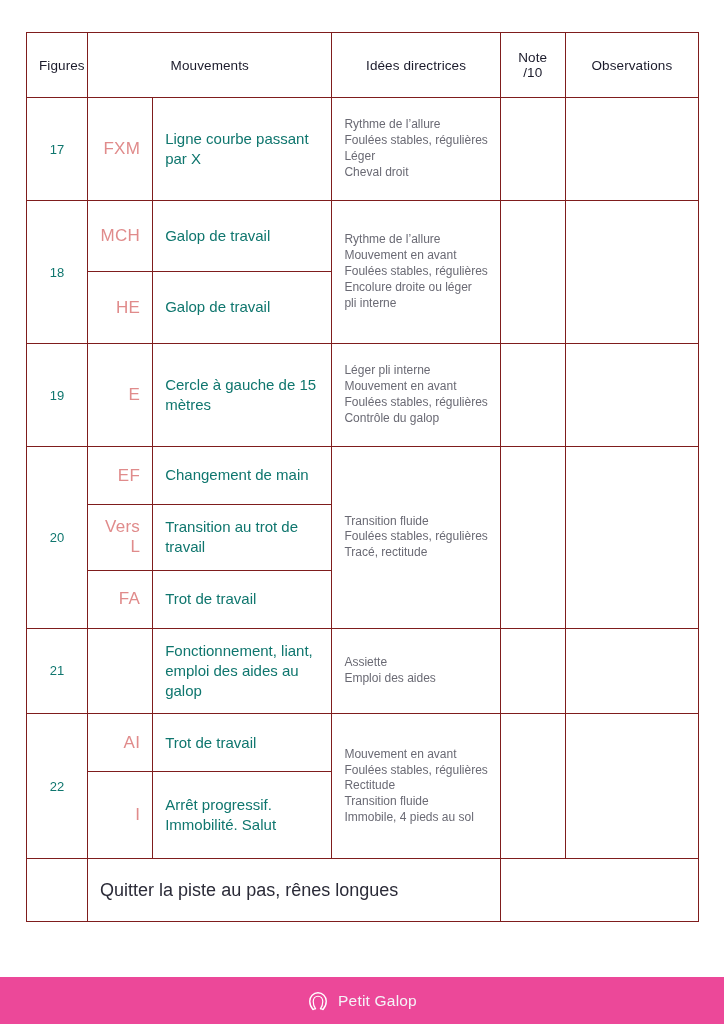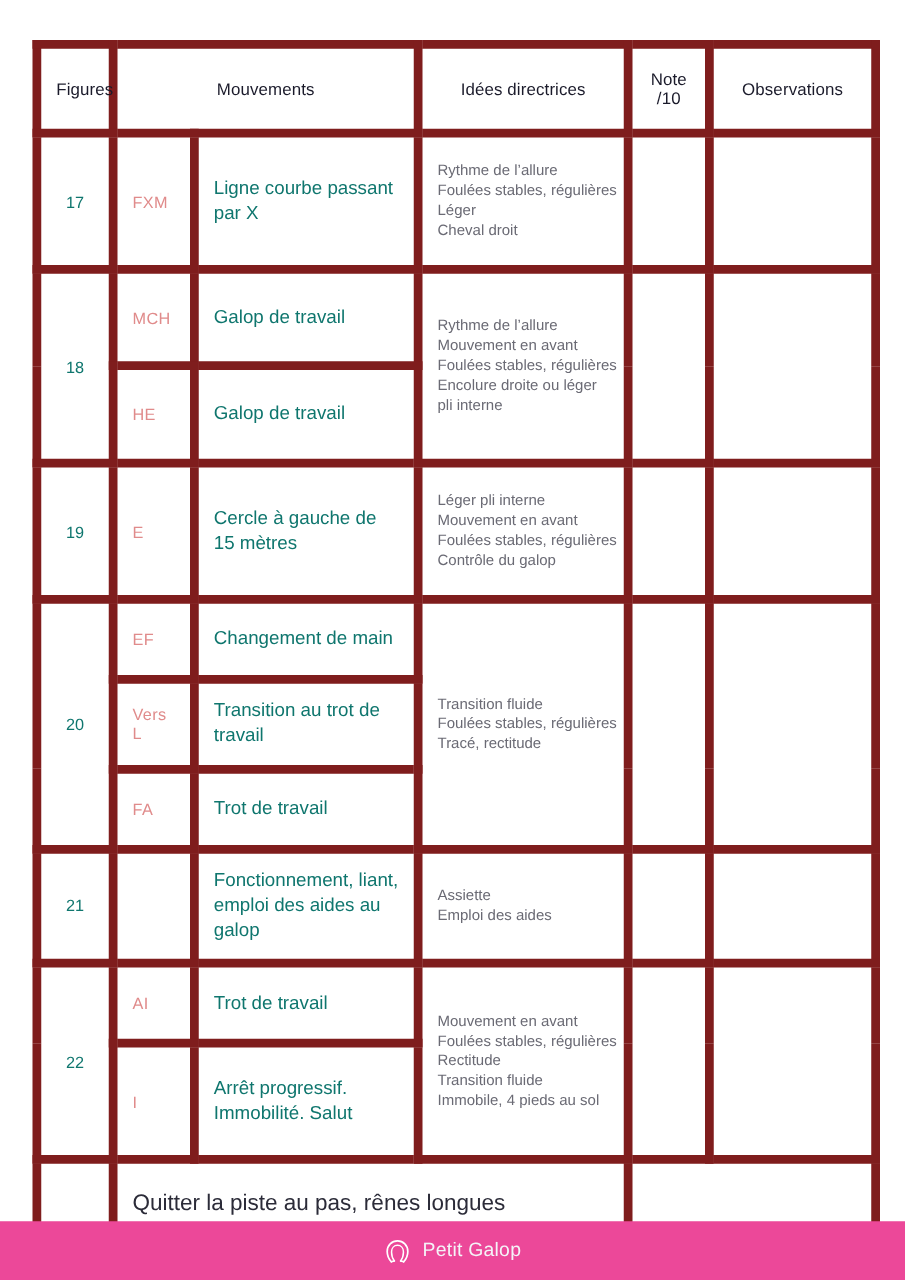--- a/index.html
+++ b/index.html
@@ -26,21 +26,21 @@
   table.dressage {
     position: absolute;
     left: 26px;
     top: 32px;
     width: 673px;
     border-collapse: collapse;
     table-layout: fixed;
   }
 
   table.dressage td, table.dressage th {
-    border: 7px solid #7f1d1d;
+    border: 1px solid #7f1d1d;
     padding: 12px;
     vertical-align: middle;
     font-weight: normal;
   }
 
   
   .hdr {
     height: 40px;
     text-align: center;
     font-size: 13.5px;
@@ -56,22 +56,22 @@
   col.c-note  { width: 65px; }
   col.c-obs   { width: 133px; }
 
   
   .fig {
     text-align: center;
     font-size: 13px;
     color: #0f766e;
   }
   .let {
-    text-align: left;
-    font-size: 13px;
+    text-align: right;
+    font-size: 17px;
     font-weight: bold;
     color: #e08b8b;
     letter-spacing: 0.3px;
   }
   .mouv {
     font-size: 15px;
     color: #0f766e;
     padding: 7px 0 7px 9px;
     line-height: 1.35;
   }

